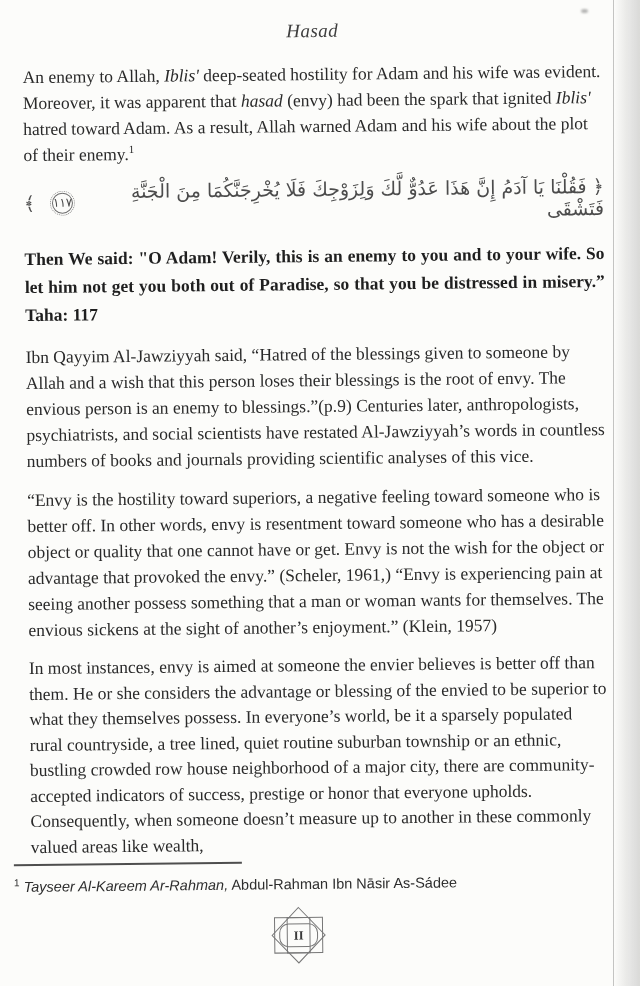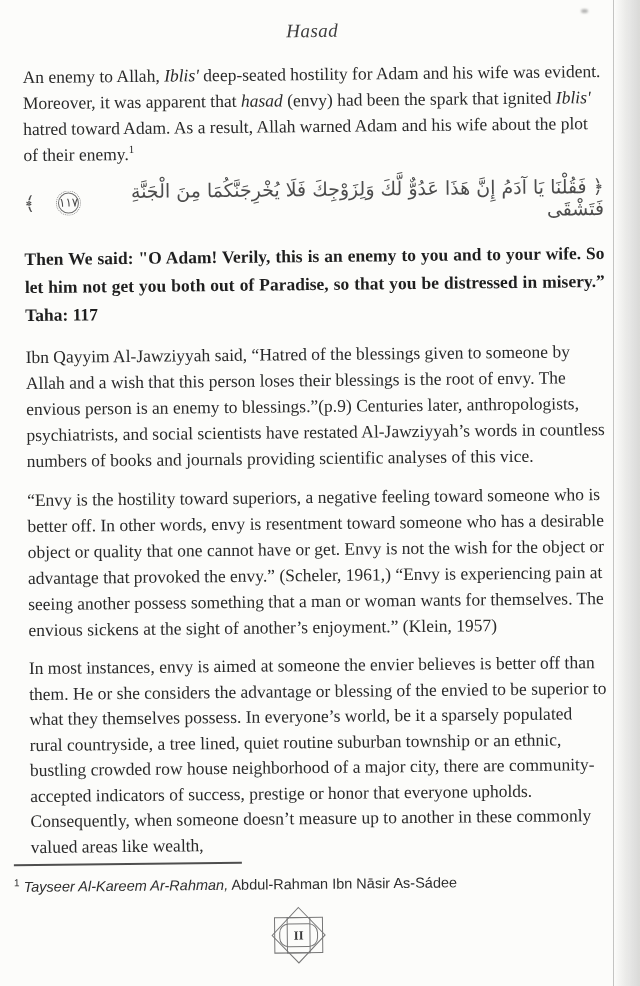--- a/index.html
+++ b/index.html
@@ -59,21 +59,21 @@
   }
   .ayah-medallion {
     flex: 0 0 auto;
     width: 19px; height: 19px;
     border: 1px solid #6d6d6d;
     outline: 1px dotted #8d8d8d;
     outline-offset: 1.5px;
     border-radius: 50%;
     display: flex; align-items: center; justify-content: center;
     font-size: 12px; color: #4c4c4c;
-    margin: 0 16px;
+    margin: 0 10px;
   }
   .closing-bracket { flex: 0 0 auto; }
   p.translation {
     font-weight: bold;
     font-size: 17.5px;
     line-height: 28px;
     text-align: justify;
     margin: 0 0 15px 0;
     color: #1f1f1f;
   }

